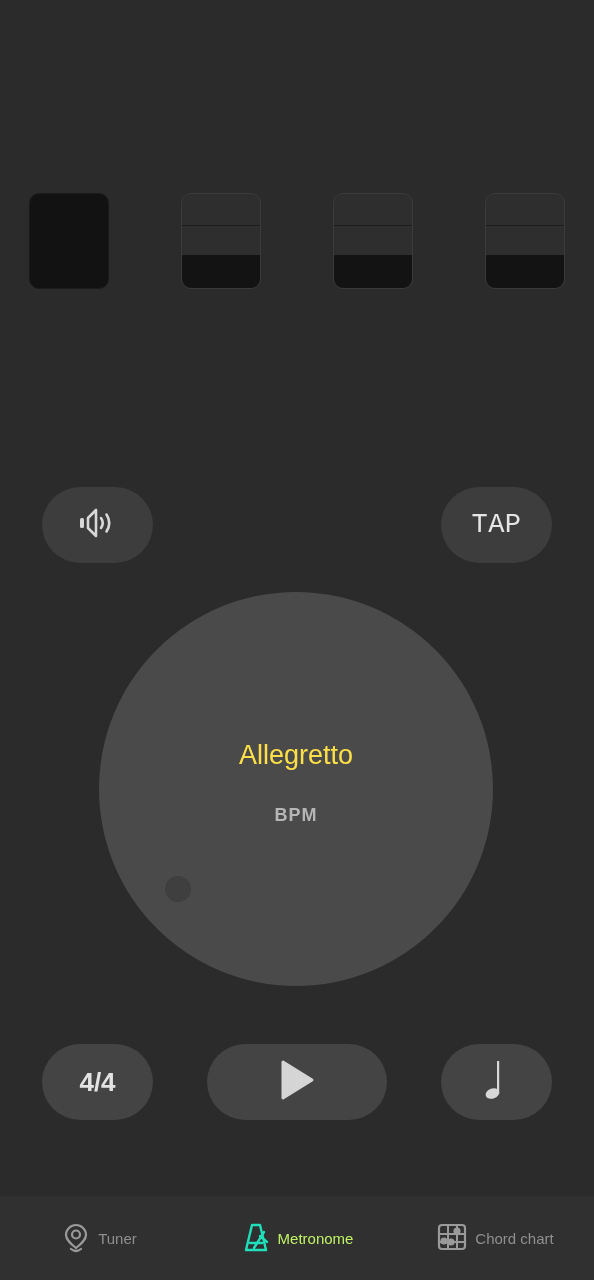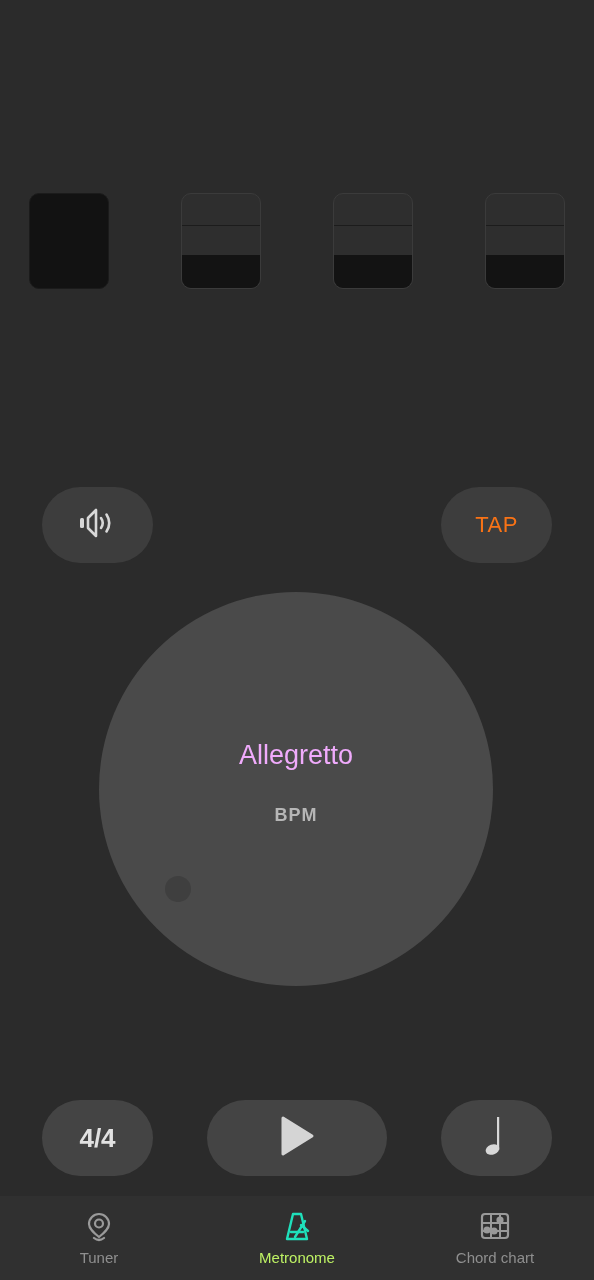--- a/index.html
+++ b/index.html
@@ -63,23 +63,24 @@
   }
   #tap-button {
     position:absolute;
     left:441px; top:487px;
     width:111px; height:76px;
     border-radius:38px;
     background:#3d3d3d;
     display:flex; align-items:center; justify-content:center;
   }
   #tap-button .tap-label {
-    font-size:22px;
-    color:#f97316;
+    font-size:27px;
+    color:#e5e5e5;
     letter-spacing:0.5px;
+    font-family:Liberation Mono, monospace;
   }
 
   
   #bpm-dial {
     position:absolute;
     left:99px; top:592px;
     width:394px; height:394px;
     border-radius:50%;
     background:#4a4a4a;
   }
@@ -94,21 +95,21 @@
     position:absolute;
     left:0; top:0; right:0; bottom:0;
     display:flex;
     flex-direction:column;
     align-items:center;
     justify-content:center;
     padding-bottom:10px;
   }
   #tempo-name {
     font-size:27px;
-    color:#f0abfc;
+    color:#fde047;
     line-height:1;
     margin-bottom:16px;
   }
   #bpm-value {
     font-size:92px;
     font-weight:bold;
     color:#e8e8e8;
     line-height:0.95;
     letter-spacing:1px;
   }
@@ -116,21 +117,21 @@
     font-size:18px;
     font-weight:bold;
     color:#b6b6b6;
     margin-top:20px;
     letter-spacing:1px;
   }
 
   
   #control-row {
     position:absolute;
-    left:0; top:1100px;
+    left:0; top:1044px;
     width:550px; height:76px;
   }
   #time-signature-button {
     position:absolute;
     left:42px; top:0;
     width:111px; height:76px;
     border-radius:38px;
     background:#444444;
     display:flex; align-items:center; justify-content:center;
   }
@@ -160,21 +161,20 @@
   #bottom-nav {
     position:absolute;
     left:0; bottom:0;
     width:594px; height:84px;
     background:#303030;
     display:flex;
   }
   .nav-item {
     flex:1;
     display:flex;
-    flex-direction:column;
     align-items:center;
     justify-content:center;
     gap:7px;
   }
   .nav-icon { display:block; height:32px; }
   .nav-label {
     font-size:15px;
     color:#8f8f8f;
     line-height:1;
   }

